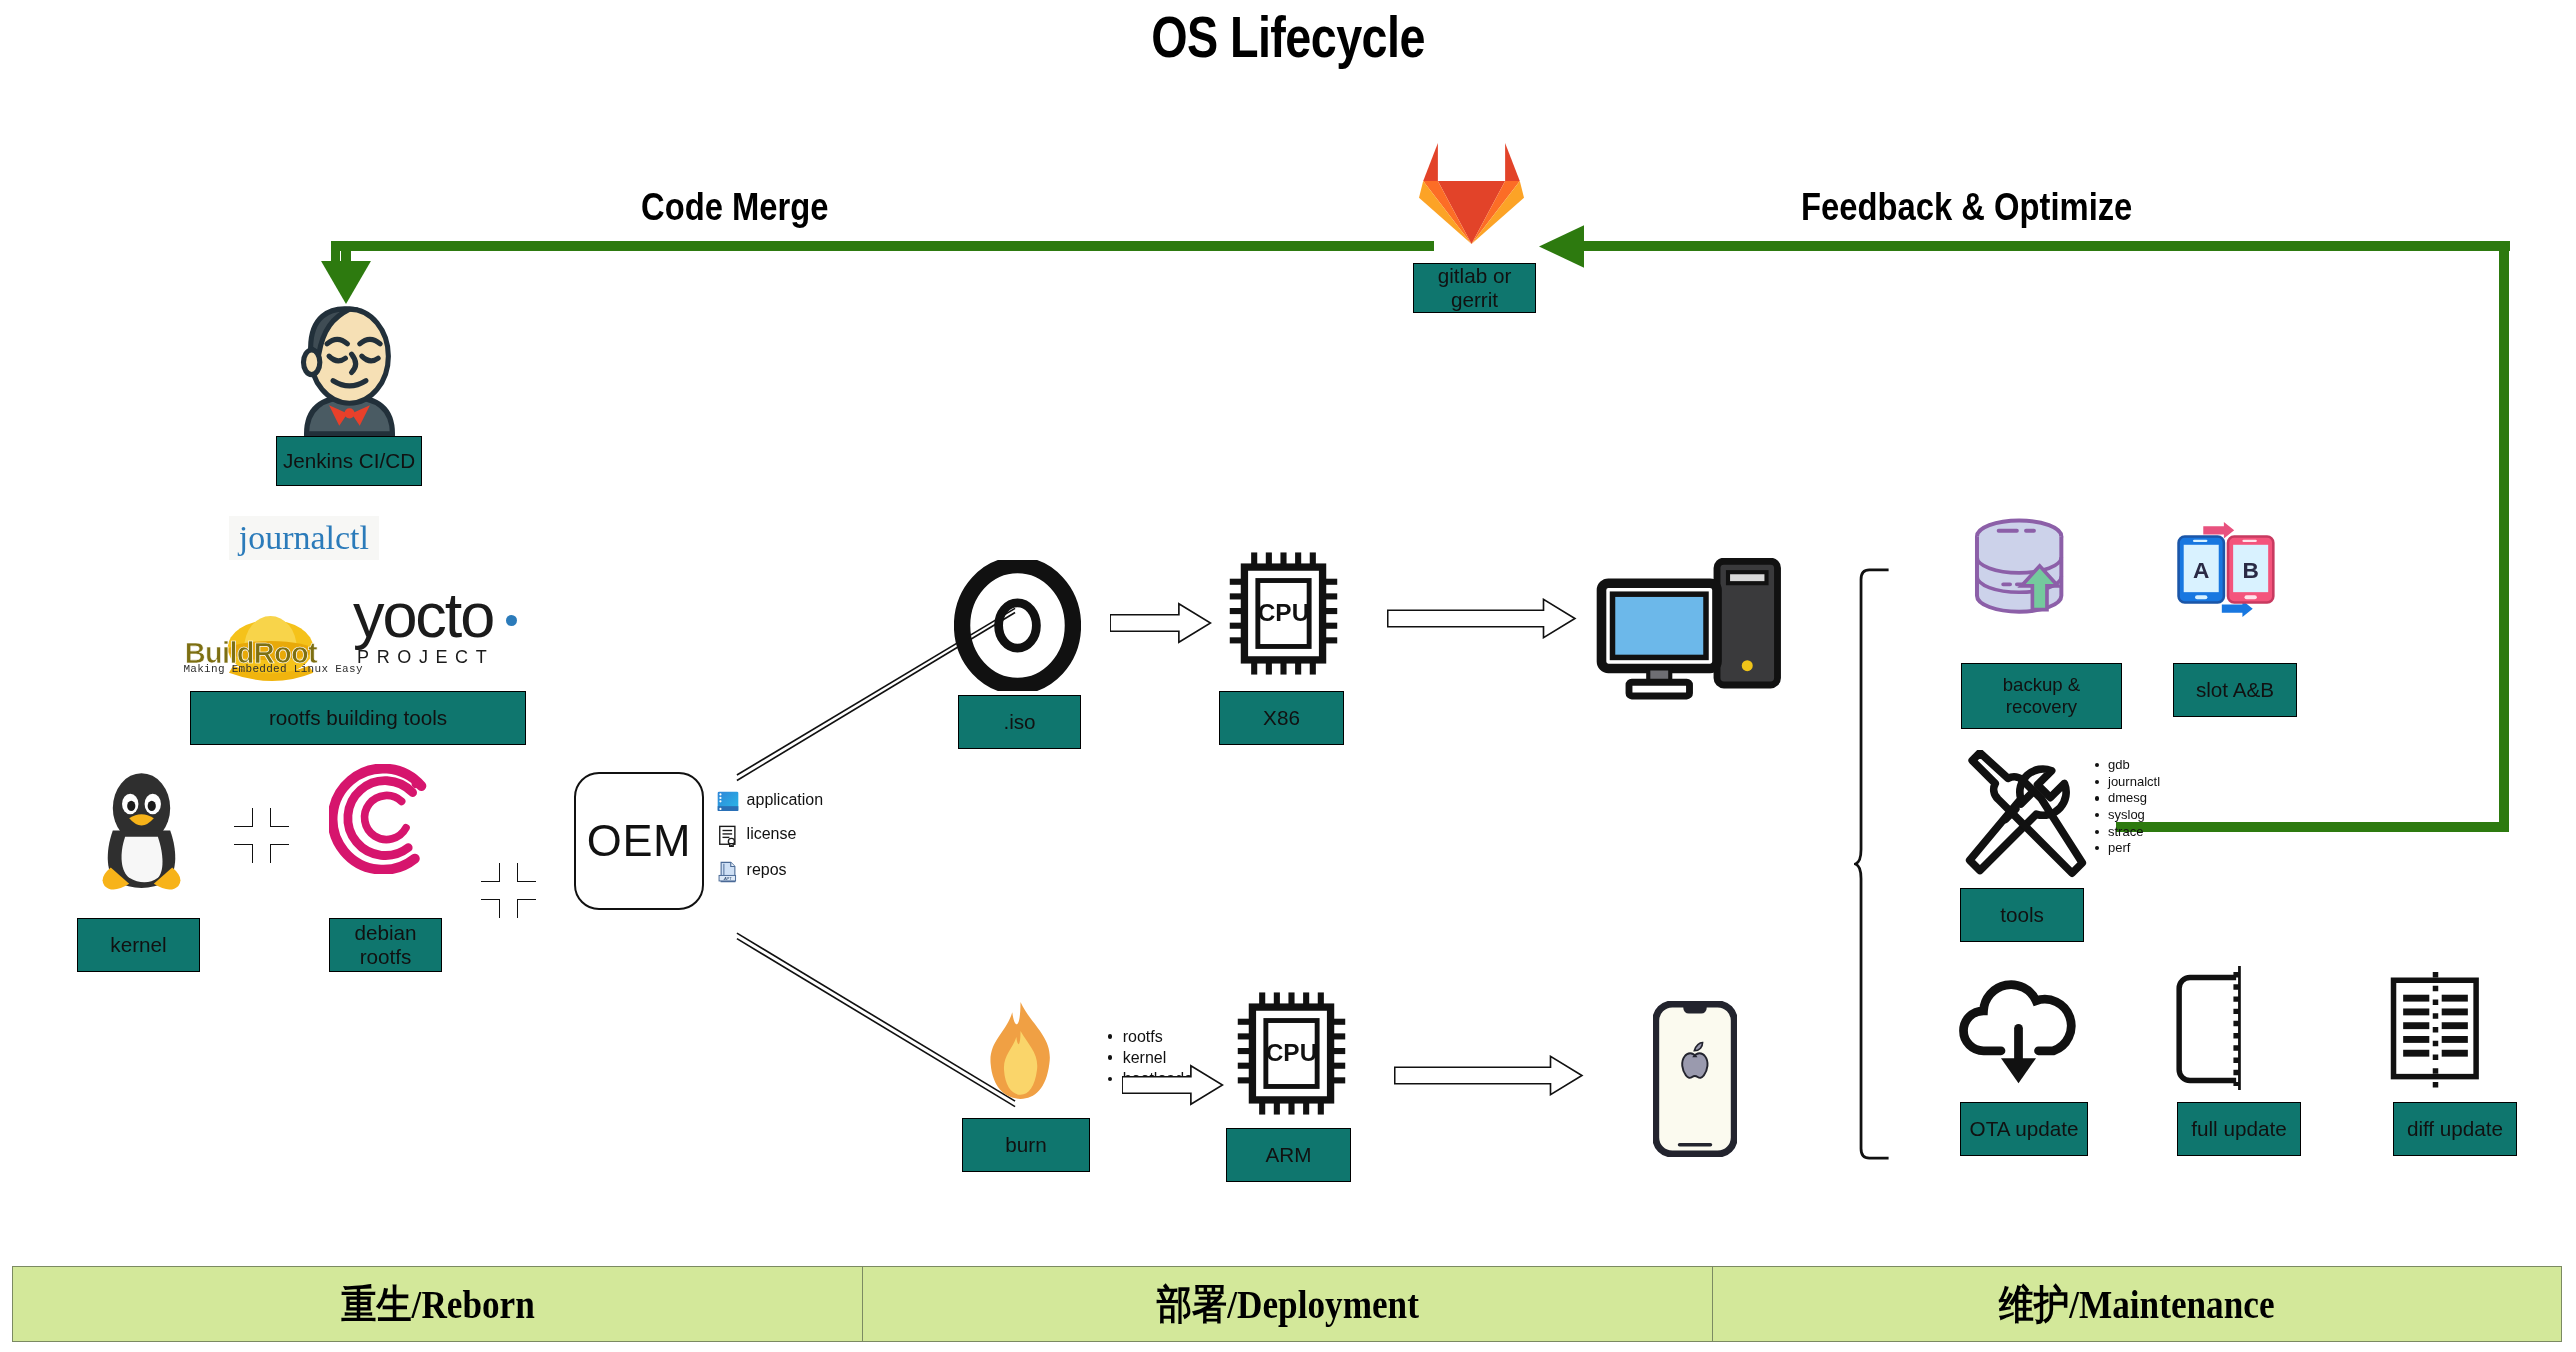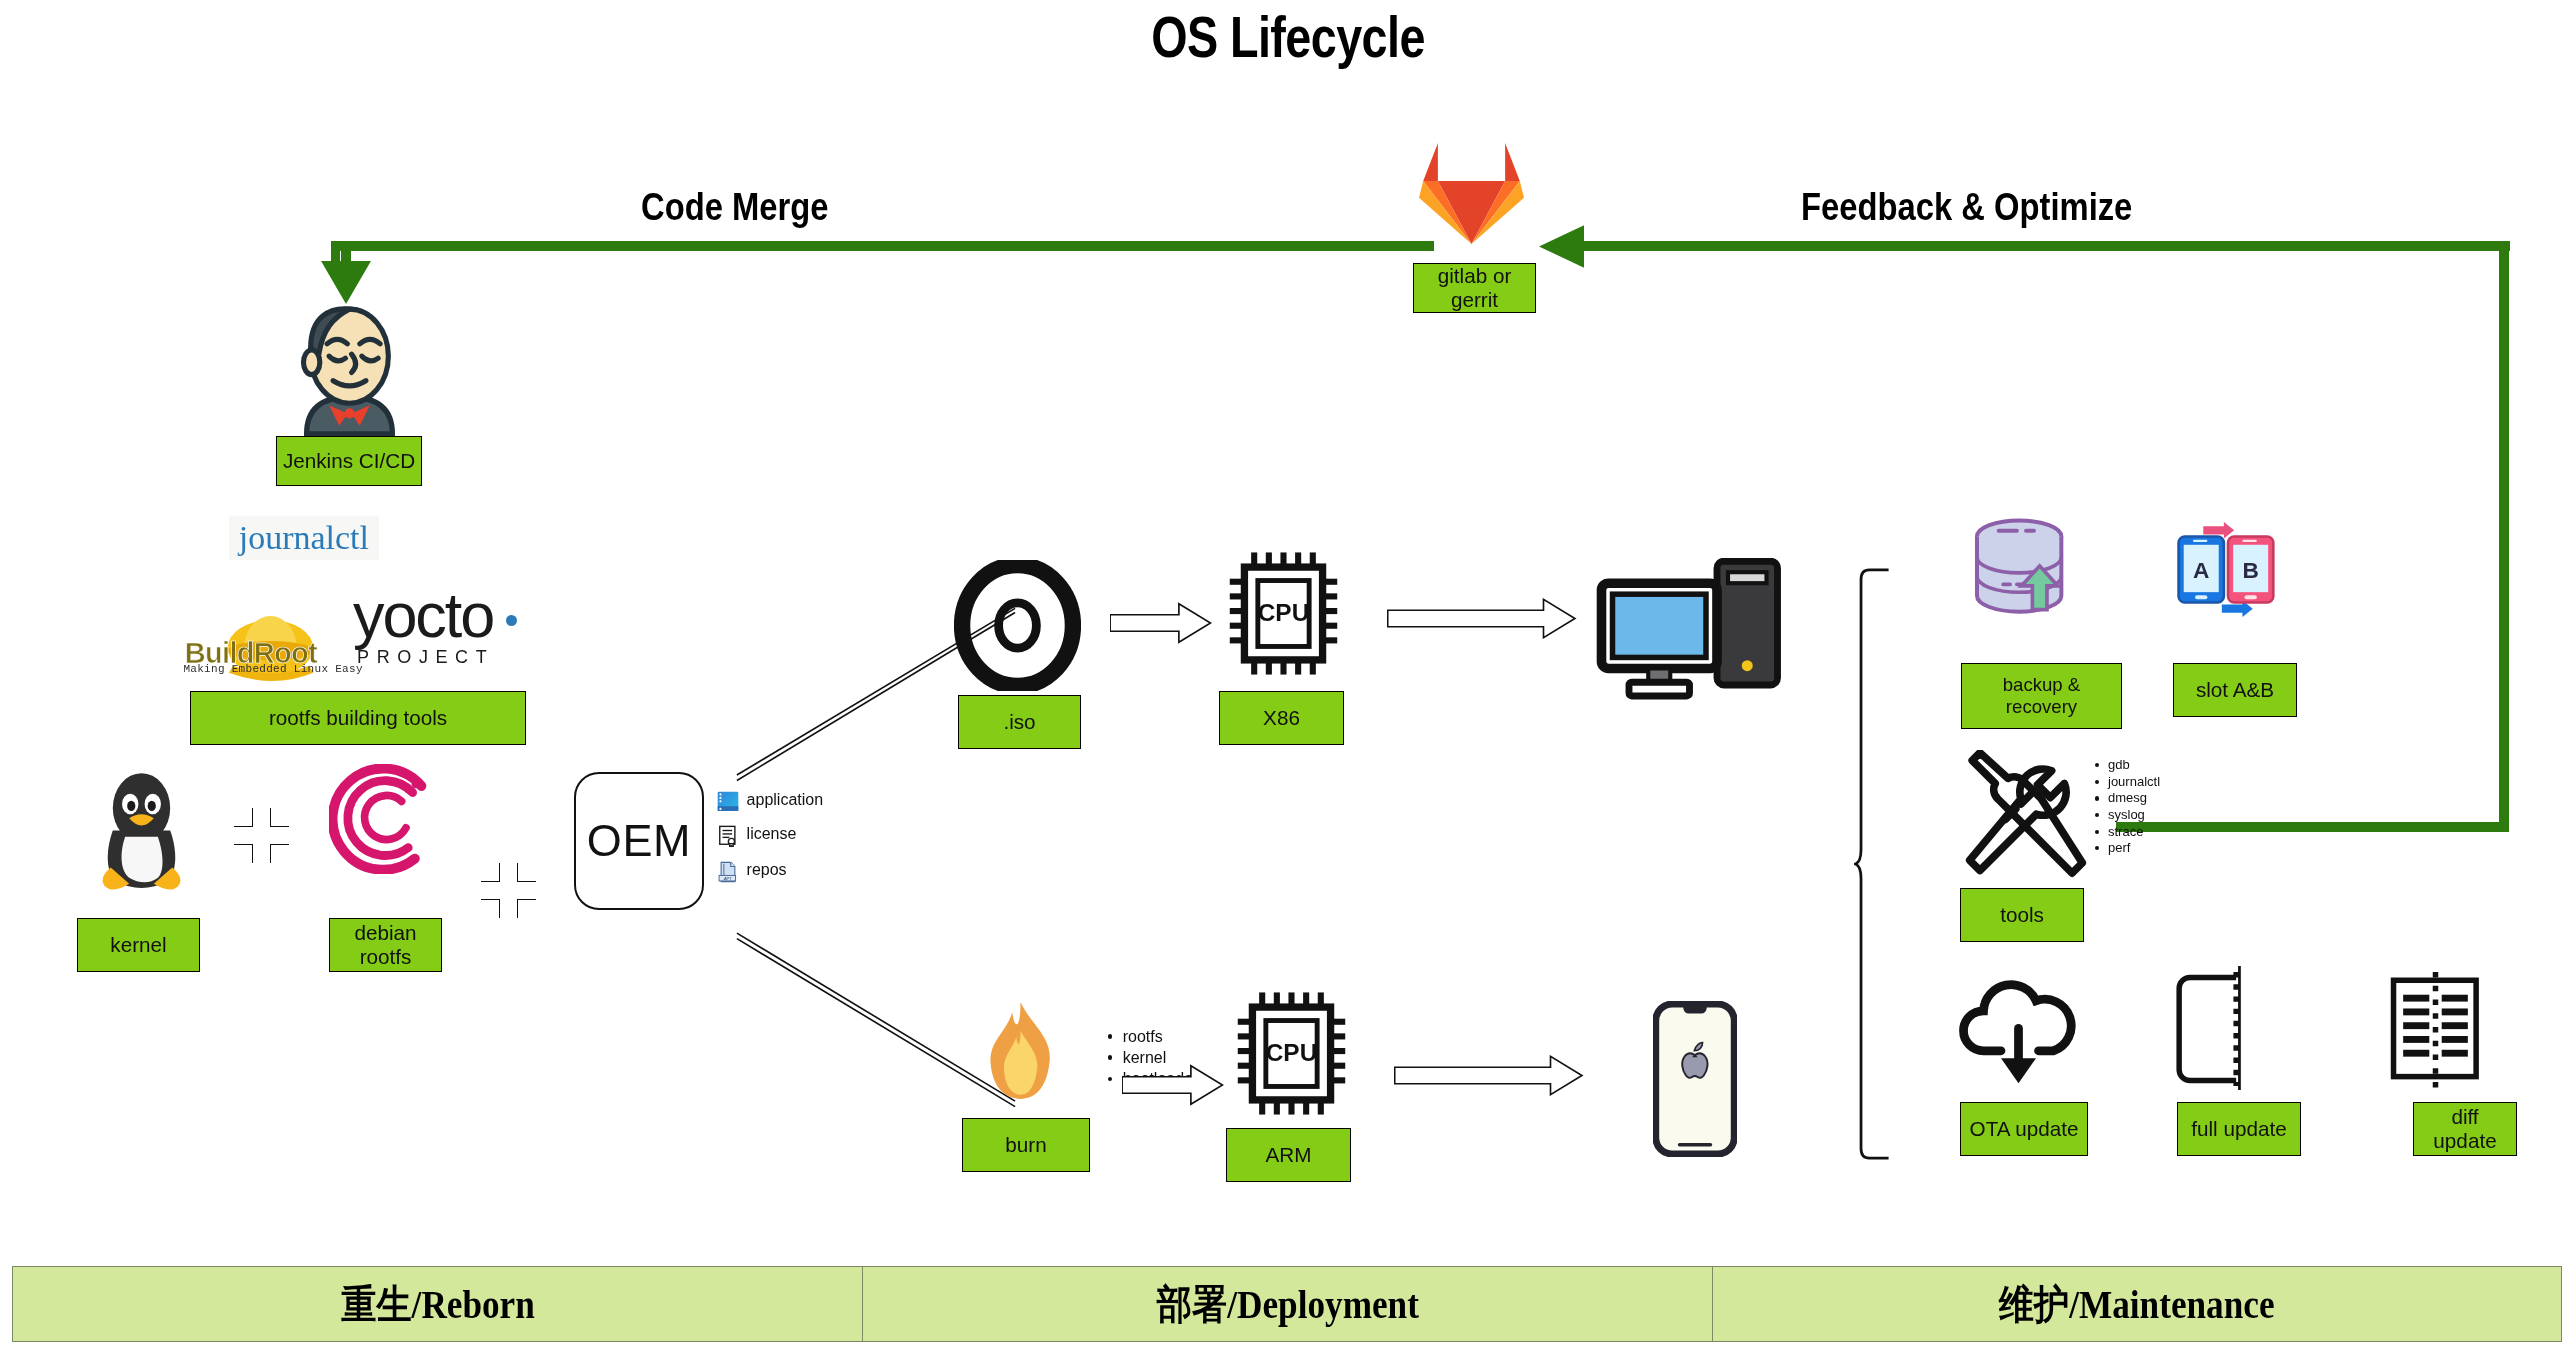--- a/index.html
+++ b/index.html
@@ -25,21 +25,21 @@
 
   
   .flow-label {
     font-size: 39px; font-weight: bold; color: #000;
     transform: scaleX(0.84); transform-origin: left top;
     white-space: nowrap;
   }
 
   
   .cap {
-    border: 1.4px solid #000; background: #84cc16;
+    border: 1.4px solid #000; background: #0f766e;
     display: flex; align-items: center; justify-content: center;
     text-align: center; color: #111;
     font-size: 20.7px; line-height: 1.18;
     padding: 1.4px 4.1px;
   }
   .cap.sm { font-size: 18.6px; }
 
   
   .blist { list-style: none; }
   .blist li {
@@ -459,21 +459,21 @@
         <line x1="41" y1="29" x2="60" y2="29"></line>
       <line x1="13" y1="39" x2="32" y2="39"></line>
         <line x1="41" y1="39" x2="60" y2="39"></line>
       <line x1="13" y1="49" x2="32" y2="49"></line>
         <line x1="41" y1="49" x2="60" y2="49"></line>
       <line x1="13" y1="59" x2="32" y2="59"></line>
         <line x1="41" y1="59" x2="60" y2="59"></line>
     </g>
     <line x1="36.5" y1="0" x2="36.5" y2="85" stroke="#111" stroke-width="4" stroke-dasharray="4 6"></line>
   </svg>
-  <div class="abs cap" style="left:2393px; top:1102px; width:104px; height:54px;margin-left:20px;">diff update</div>
+  <div class="abs cap" style="left:2393px; top:1102px; width:124px; height:54px;">diff update</div>
 
   <div class="abs banner">
     <div class="seg">
       <span>重生/Reborn</span>
     </div>
     <div class="seg">
       <span>部署/Deployment</span>
     </div>
     <div class="seg">
       <span>维护/Maintenance</span>

